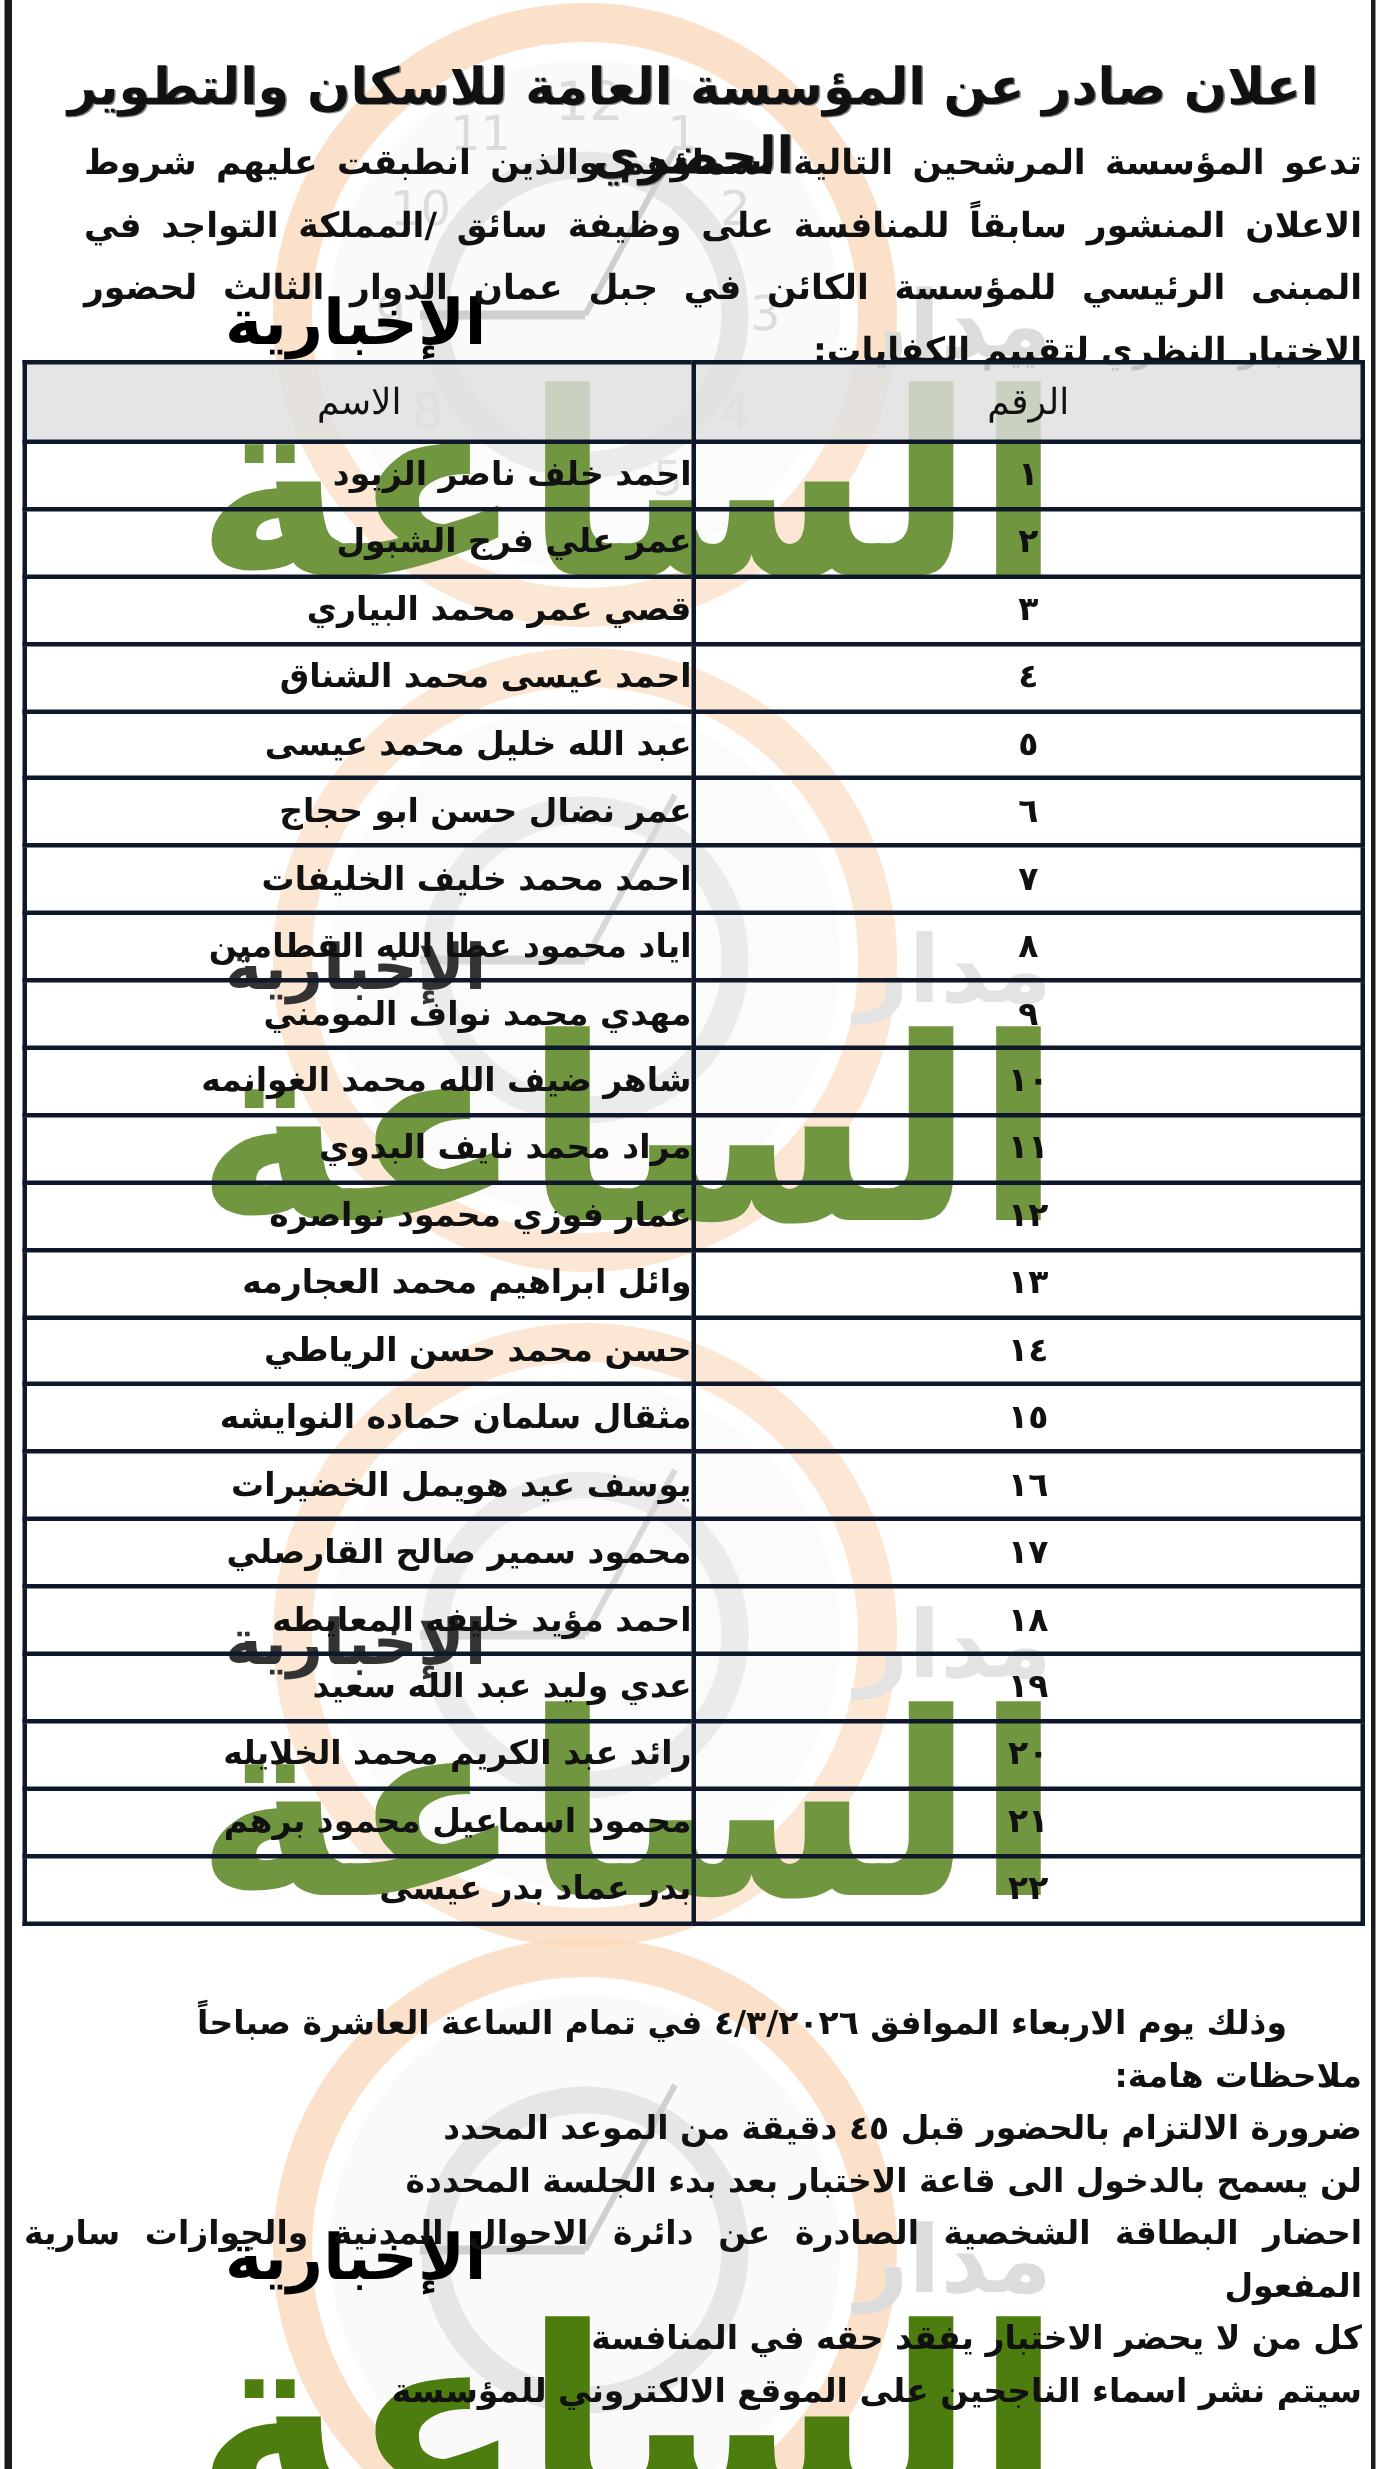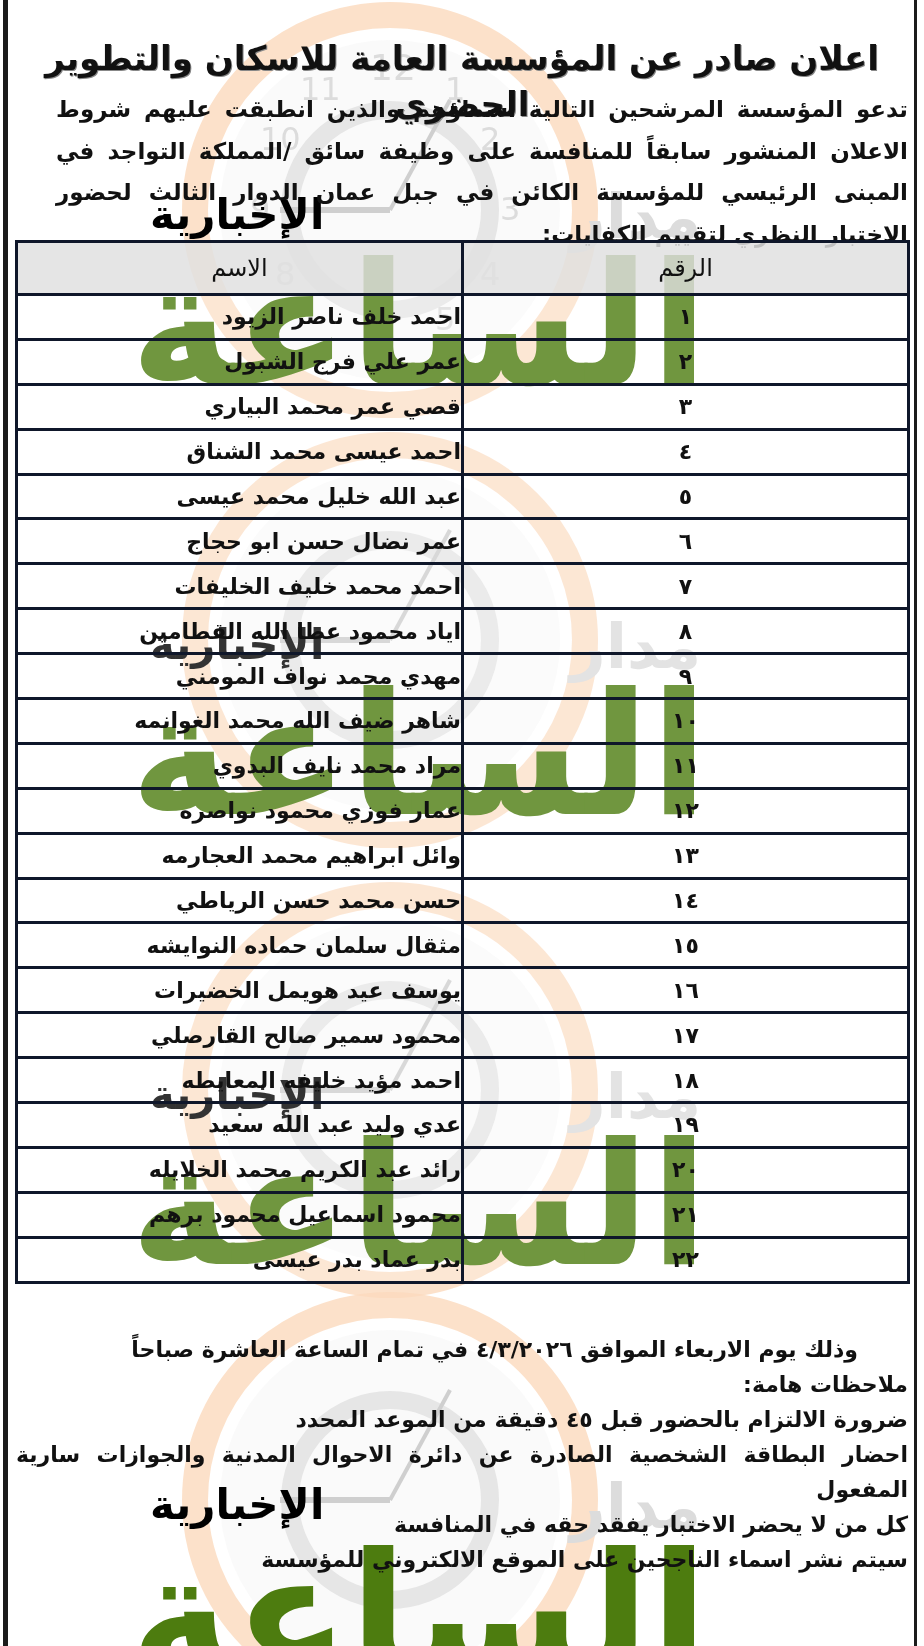--- a/index.html
+++ b/index.html
@@ -203,17 +203,18 @@
           <td class="num">٢٢</td>
           <td class="name">بدر عماد بدر عيسى</td>
         </tr>
     </tbody>
   </table>
 
   <div class="footer">
     <p class="date-line">وذلك يوم الاربعاء الموافق ٤/٣/٢٠٢٦ في تمام الساعة العاشرة صباحاً</p>
     <p>ملاحظات هامة:</p>
     <p>ضرورة الالتزام بالحضور قبل ٤٥ دقيقة من الموعد المحدد</p>
+    <p>لن يسمح بالدخول الى قاعة الاختبار بعد بدء الجلسة المحددة</p>
     <p class="justify">احضار البطاقة الشخصية الصادرة عن دائرة الاحوال المدنية والجوازات سارية المفعول</p>
     <p>كل من لا يحضر الاختبار يفقد حقه في المنافسة</p>
     <p>سيتم نشر اسماء الناجحين على الموقع الالكتروني للمؤسسة</p>
   </div>
 </div>
 
 </body></html>

